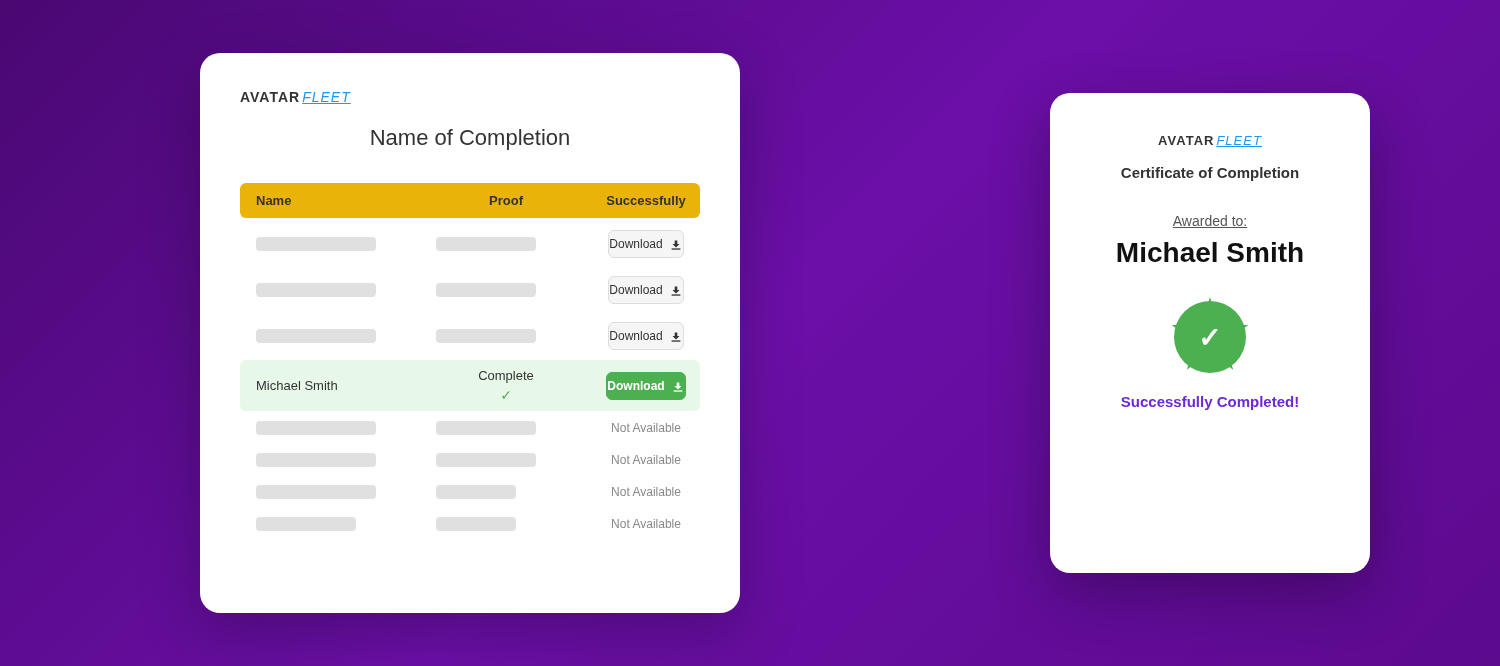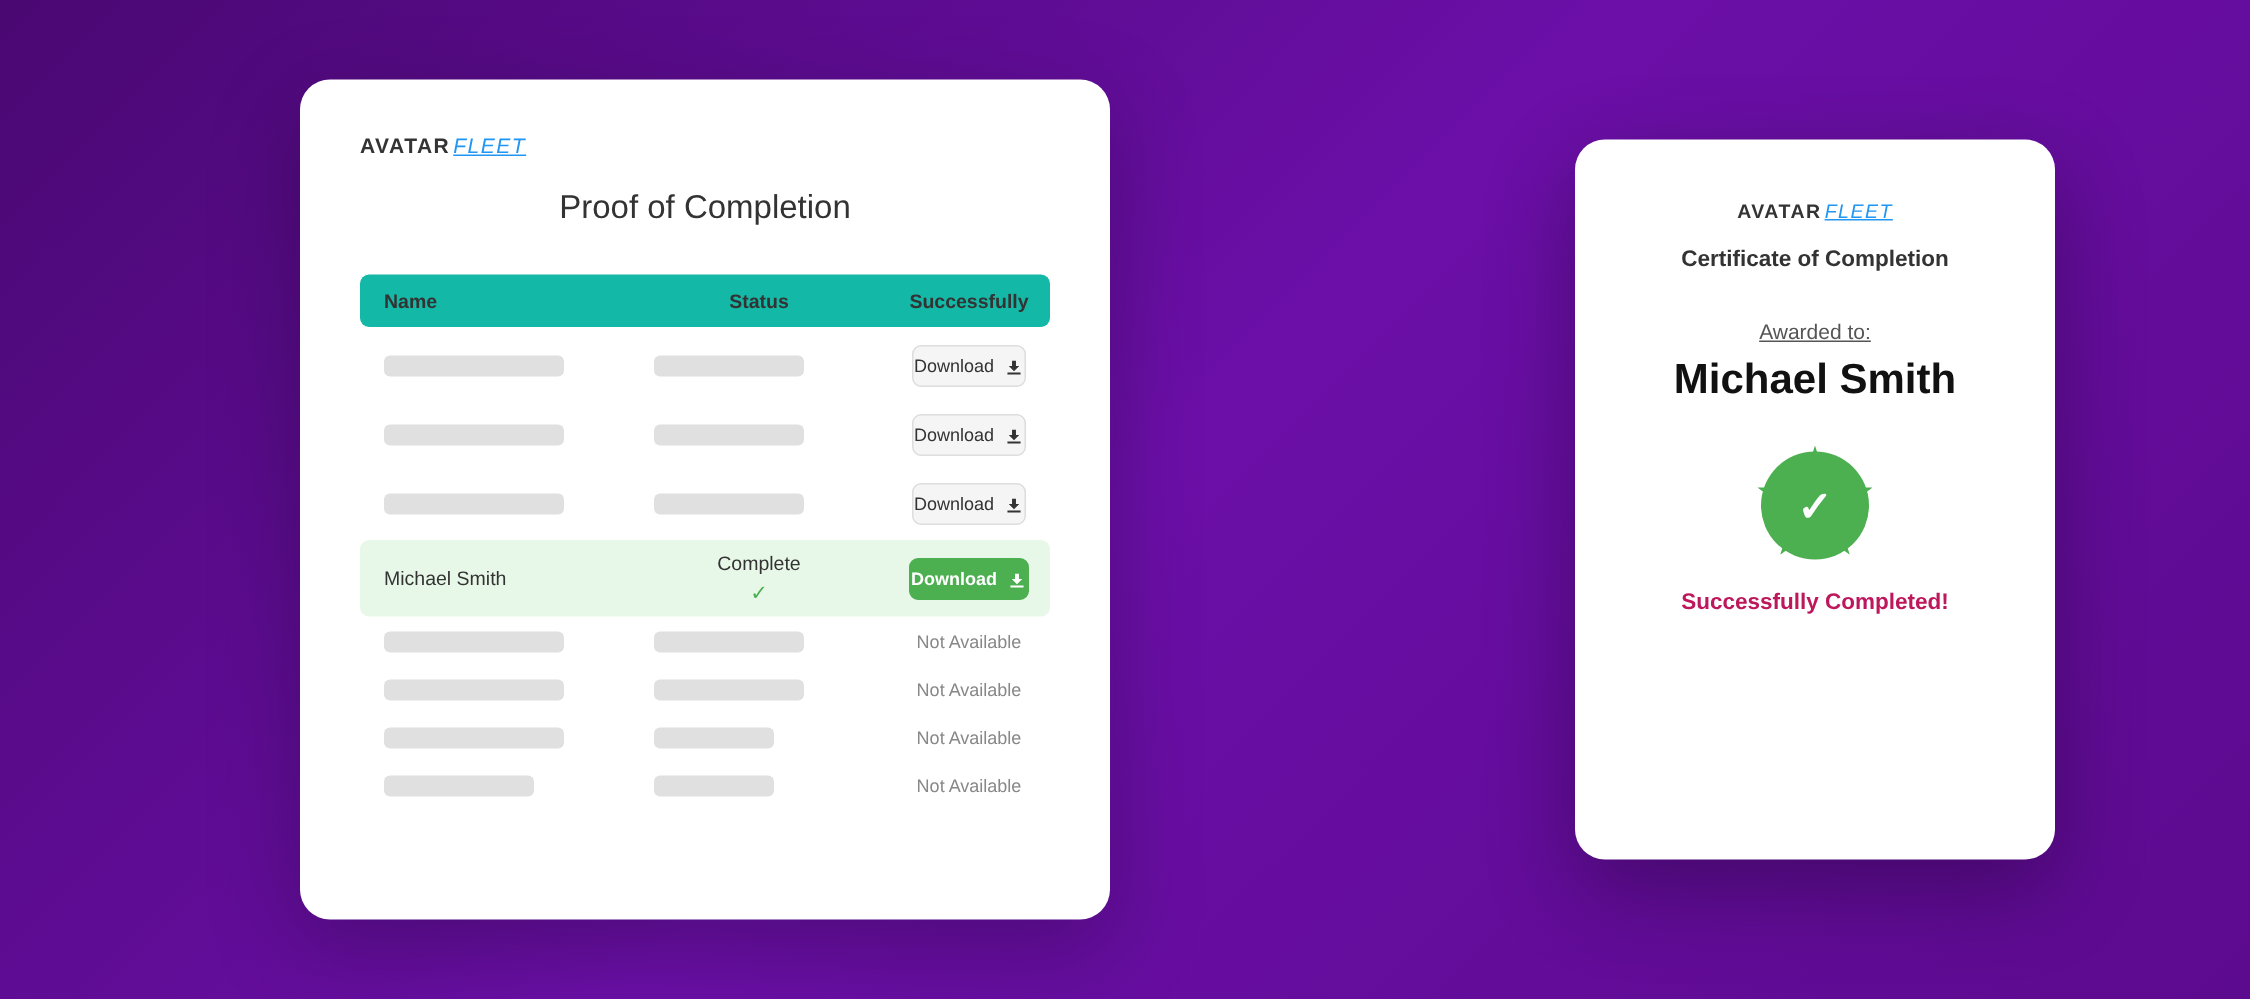--- a/index.html
+++ b/index.html
@@ -73,21 +73,21 @@
       margin-bottom: 24px;
     }
 
     .table-container {
       width: 100%;
     }
 
     .table-header {
       display: grid;
       grid-template-columns: 180px 140px 140px;
-      background: #14b8a6;
+      background: #eab308;
       border-radius: 6px;
       padding: 10px 16px;
       margin-bottom: 4px;
       margin-top: 32px;
     }
 
     .table-header-cell {
       font-size: 13px;
       font-weight: 600;
       color: #333;
@@ -239,47 +239,47 @@
 
     .cert-check {
       color: #fff;
       font-size: 28px;
       font-weight: 700;
     }
 
     .cert-success {
       font-size: 15px;
       font-weight: 700;
-      color: #be185d;
+      color: #6d28d9;
       text-align: right;
     }
 
     .download-icon-svg {
       width: 14px;
       height: 14px;
       display: inline-block;
     }
   </style>
 </head>
 <body>
 
 <div class="scene">
 
   <div class="card-left">
     <div class="logo">
       <span class="logo-avatar">AVATAR</span>
       <span class="logo-fleet">FLEET</span>
     </div>
 
-    <h2 class="card-title">Proof of Completion</h2>
+    <h2 class="card-title">Name of Completion</h2>
 
     <div class="table-container">
       <div class="table-header">
         <div class="table-header-cell">Name</div>
-        <div class="table-header-cell">Status</div>
+        <div class="table-header-cell">Proof</div>
         <div class="table-header-cell">Successfully</div>
       </div>
 
       <div class="table-row">
         <div>
             <div class="skeleton skeleton-lg"></div>
           </div>
         <div>
             <div class="skeleton skeleton-md"></div>
           </div>

